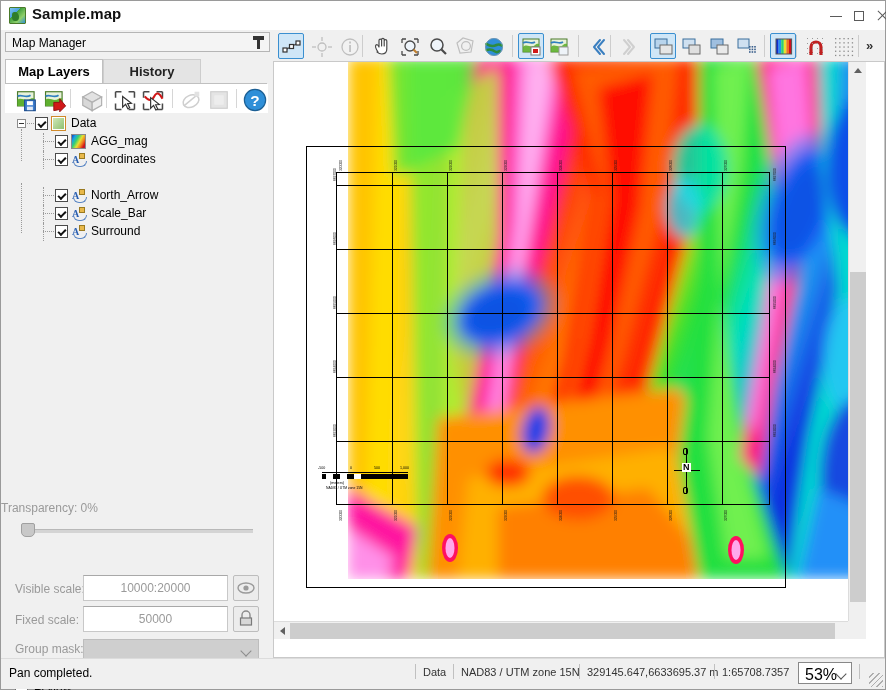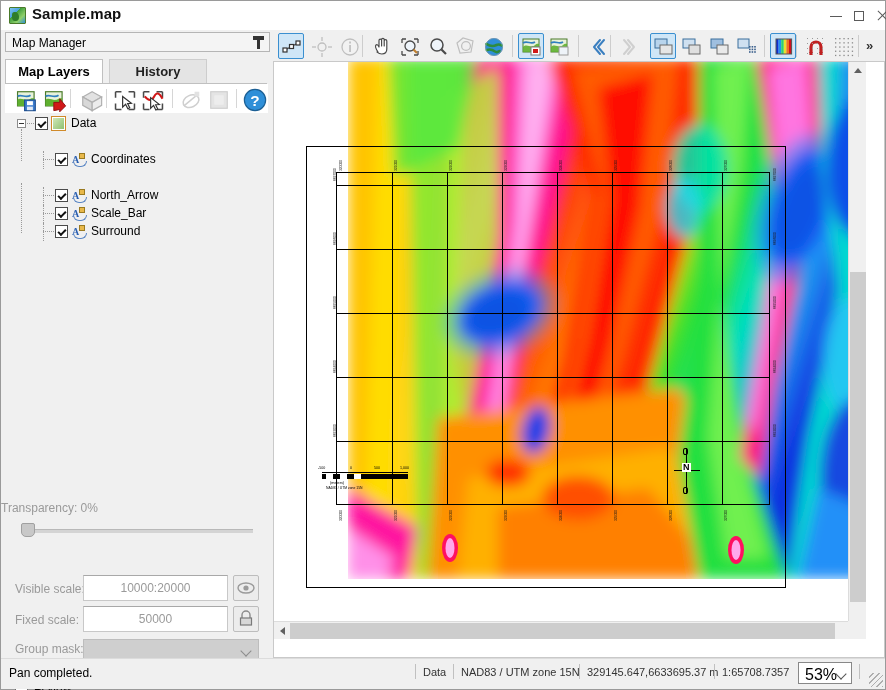--- a/index.html
+++ b/index.html
@@ -42,21 +42,21 @@
   .tb-btn.sel{background:#cfe6f7;border:1px solid #3a8fd0;}
   .tb-sep{position:absolute;top:4px;width:1px;height:22px;background:#cdcdcd;}
   .gl{position:absolute;left:0;top:0;width:26px;height:26px;}
 
   
   #leftpanel{position:absolute;left:0;top:52px;width:270px;height:605px;background:#f0f0f0;}
   #tabstrip{position:absolute;left:4px;top:6px;width:262px;height:25px;}
   .tab{position:absolute;top:0;height:25px;line-height:24px;text-align:center;font-size:13px;
      font-weight:bold;box-sizing:border-box;}
   .tab.active{left:0;width:98px;background:#ffffff;border:1px solid #c0c0c0;border-bottom:1px solid #ffffff;color:#000;}
-  .tab.idle{left:104px;width:98px;background:#e4e4e4;border:1px solid #cdcdcd;color:#222;}
+  .tab.idle{left:98px;width:98px;background:#e4e4e4;border:1px solid #cdcdcd;color:#222;}
   #tabline{position:absolute;left:4px;top:30px;width:262px;height:1px;background:#c0c0c0;}
 
   #panel-toolbar{position:absolute;left:4px;top:31px;width:262px;height:29px;background:#ffffff;
      border-left:1px solid #fff;}
   .pt-btn{position:absolute;top:3px;width:24px;height:23px;}
   .pt-sep{position:absolute;top:5px;width:1px;height:19px;background:#d6d6d6;}
 
   
   #tree{position:absolute;left:4px;top:62px;width:262px;height:378px;background:#f0f0f0;}
   .trow{position:absolute;left:0;height:18px;white-space:nowrap;}
@@ -453,20 +453,29 @@
 
     <div id="tree">
         <div class="trow" style="top: 0px; width: 262px;">
           <span class="texp"></span>
           <span class="tdash" style="left: 22px; width: 7px;"></span>
           <span class="tck" style="left: 30px;"></span>
           <span class="tico ico-group" style="left: 46px;">
             <i></i>
           </span>
           <span class="tlbl" style="left: 66px;">Data</span>
+        </div>
+        <div class="trow" style="top: 18px; width: 262px;">
+          <span class="tdash" style="left: 38px; width: 11px;"></span>
+          <span class="tvl" style="left: 38px; top: 0px; height: 18px;"></span>
+          <span class="tck" style="left: 50px;"></span>
+          <span class="tico ico-img" style="left: 66px;">
+            <i></i>
+          </span>
+          <span class="tlbl" style="left: 86px;">AGG_mag</span>
         </div>
         <div class="trow" style="top: 36px; width: 262px;">
           <span class="tdash" style="left: 38px; width: 11px;"></span>
           <span class="tvl" style="left: 38px; top: 0px; height: 18px;"></span>
           <span class="tck" style="left: 50px;"></span>
           <span class="tico ico-agg" style="left: 66px;">
             <b>A</b>
             <i></i>
             <s></s>
           </span>

